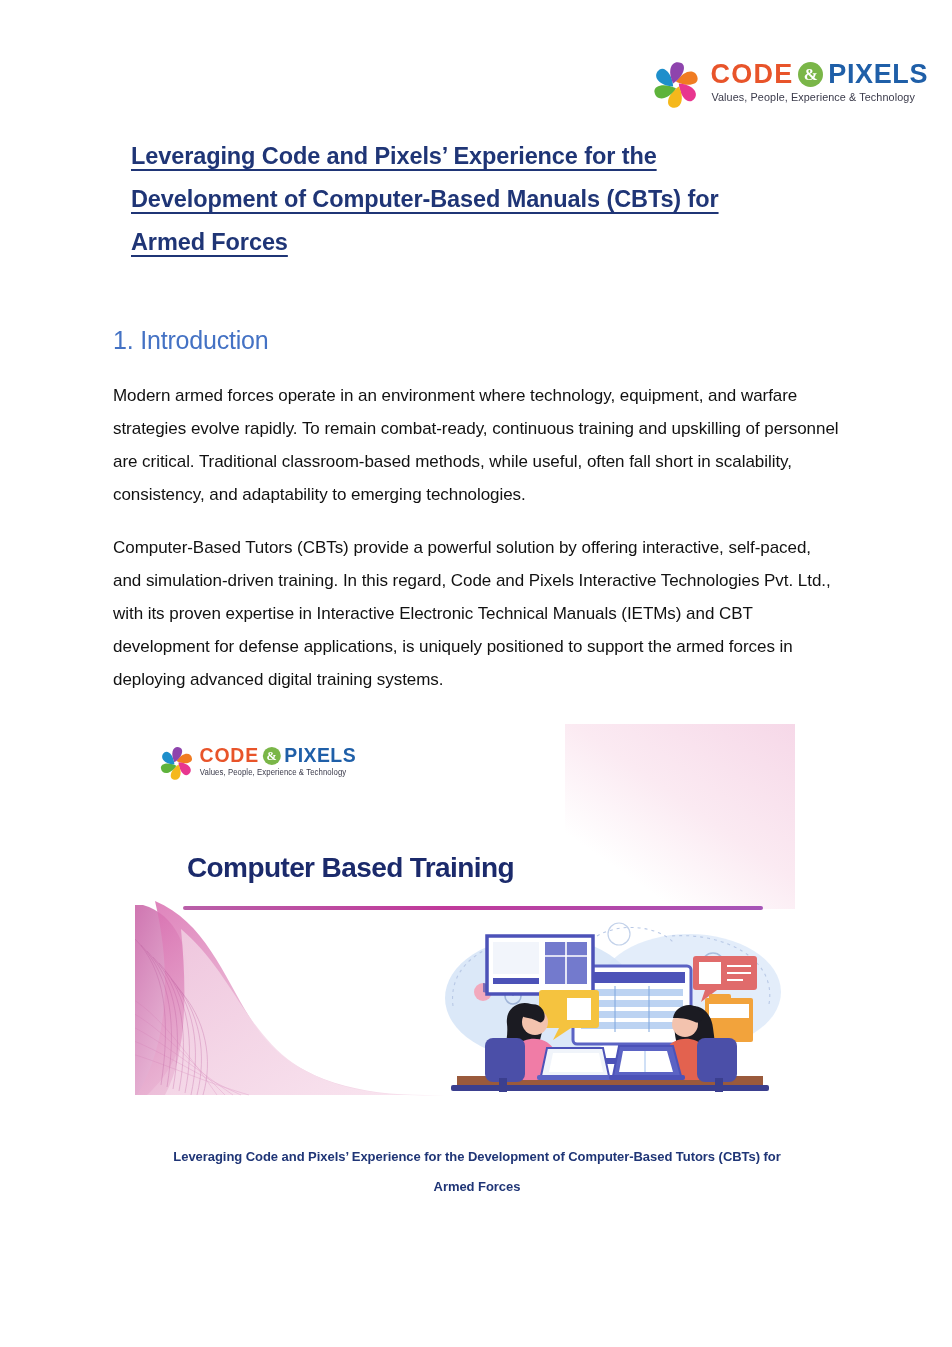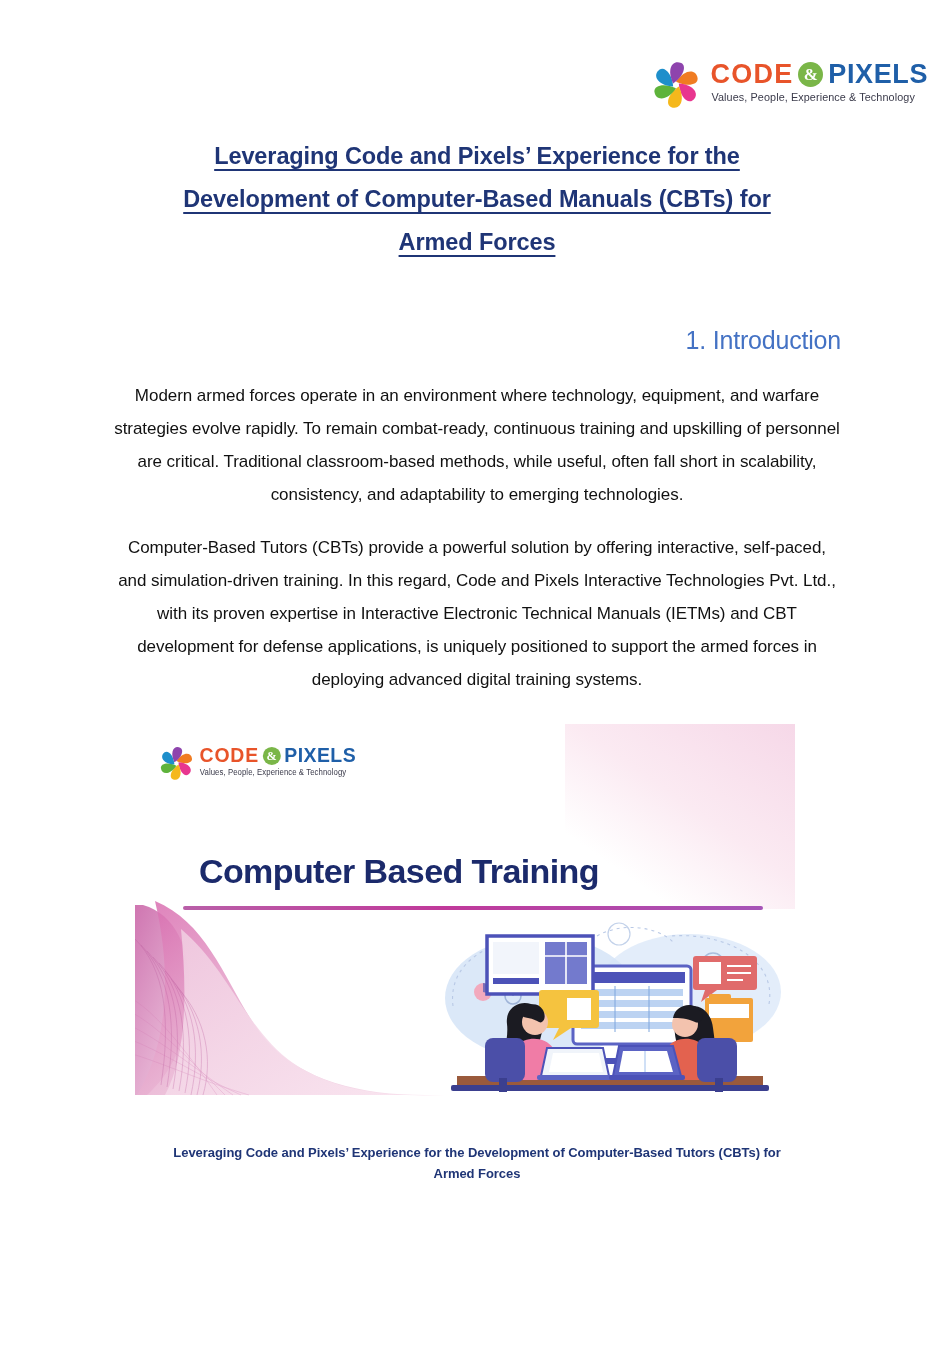--- a/index.html
+++ b/index.html
@@ -74,44 +74,42 @@
     position: absolute;
     left: 113px;
     top: 135px;
     width: 728px;
   }
 
   .doc-title {
     color: #1F3576;
     font-size: 23.5px;
     font-weight: bold;
-    text-align: center;
+    text-align: left;
     line-height: 43px;
     letter-spacing: -0.1px;
     margin: 0 0 0 0;
     padding: 0 18px;
   }
   .doc-title u { text-decoration: underline; text-underline-offset: 5px; }
 
   .section-heading {
     color: #4472C4;
     font-size: 25px;
     font-weight: 400;
     margin: 62px 0 24px 0;
     letter-spacing: -0.2px;
-    text-align: right;
   }
 
   .para {
     color: #111111;
     font-size: 17px;
     line-height: 33px;
     margin: 10px 0 20px 0;
     letter-spacing: -0.05px;
-    text-align: center;
   }
   .para b { font-weight: normal; }
 
   
   .figure { margin-top: 28px; }
   .banner {
     position: relative;
     width: 660px;
     height: 372px;
     margin-left: 22px;
@@ -128,24 +126,24 @@
     position: absolute;
     left: 22px; top: 20px;
     display: flex;
     align-items: flex-start;
     gap: 5px;
     transform: scale(0.72);
     transform-origin: left top;
   }
   .banner-title {
     position: absolute;
-    left: 64px;
+    left: 52px;
     top: 128px;
     color: #1B2A6B;
-    font-size: 34px;
+    font-size: 28px;
     font-weight: bold;
     letter-spacing: -0.6px;
     font-family: "Liberation Sans", sans-serif;
   }
   .banner-rule {
     position: absolute;
     left: 48px;
     top: 182px;
     width: 580px;
     height: 4px;
@@ -153,21 +151,21 @@
     border-radius: 2px;
   }
   .banner-waves { position: absolute; left: -10px; top: 175px; width: 330px; height: 200px; }
   .banner-illustration { position: absolute; left: 286px; top: 196px; width: 378px; height: 178px; }
 
   .figure-caption {
     color: #1F3576;
     font-size: 13px;
     font-weight: bold;
     text-align: center;
-    line-height: 21px;
+    line-height: 30px;
     margin-top: 46px;
     padding: 0 55px;
     letter-spacing: -0.05px;
   }
 </style>
 </head>
 <body>
 
 <div class="page-logo">
   <span class="logo-mark">

